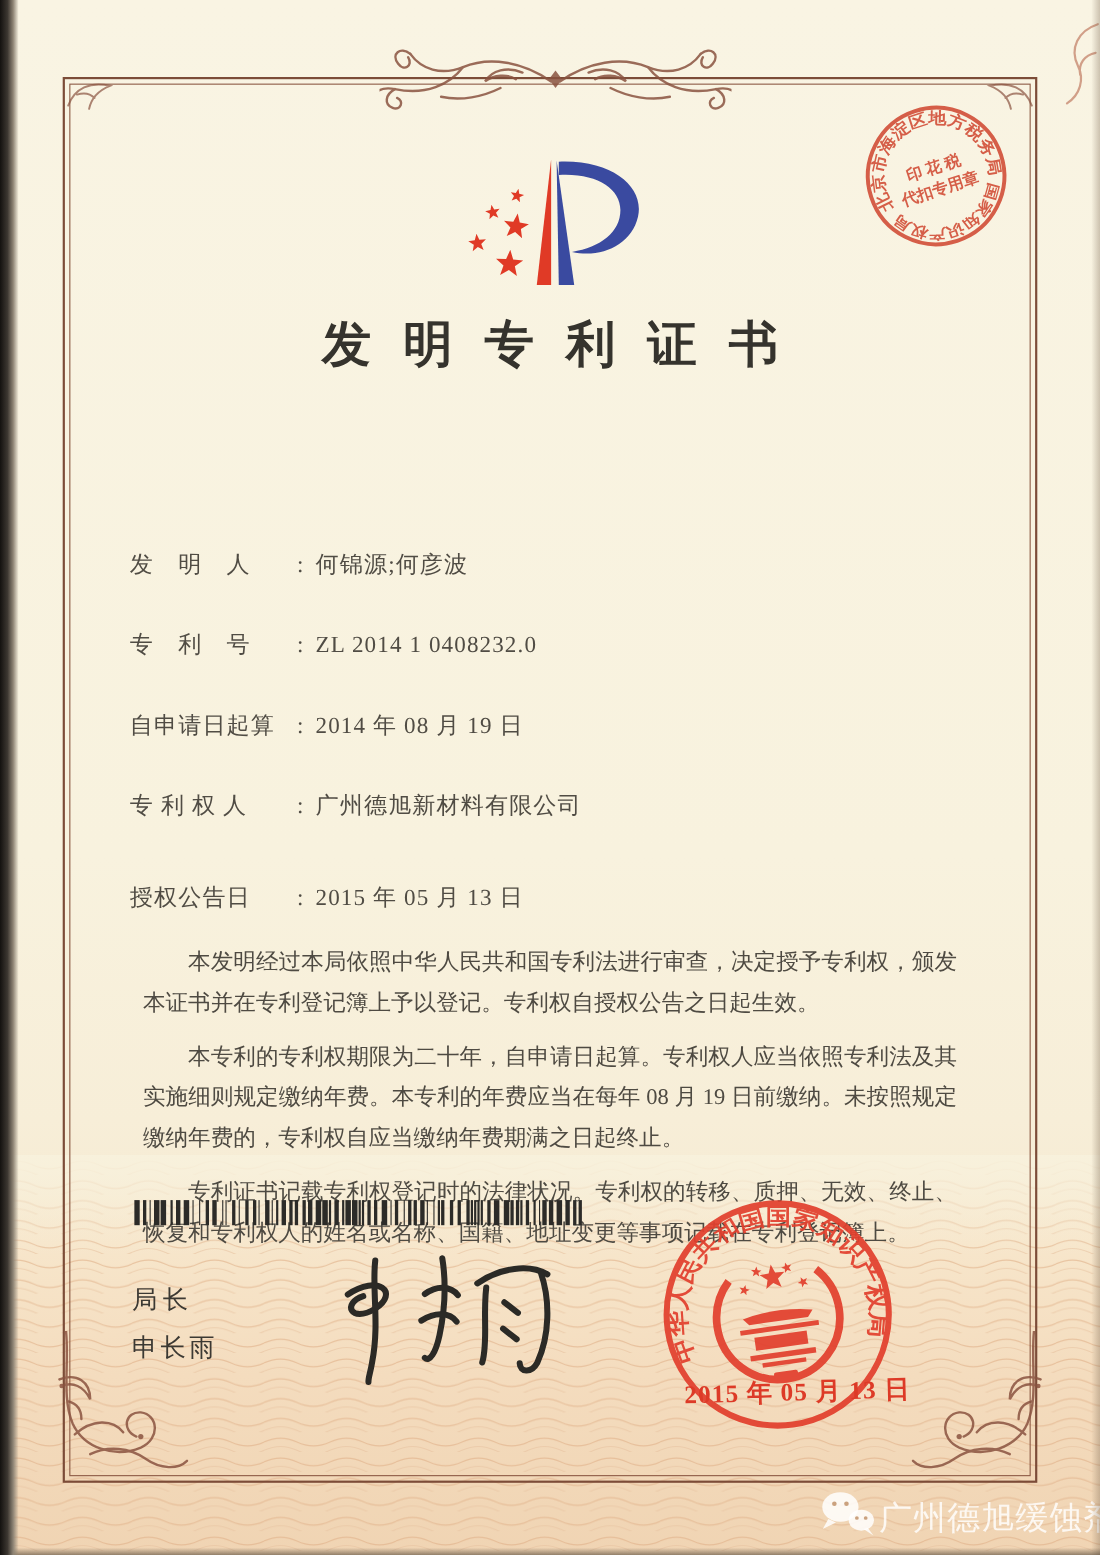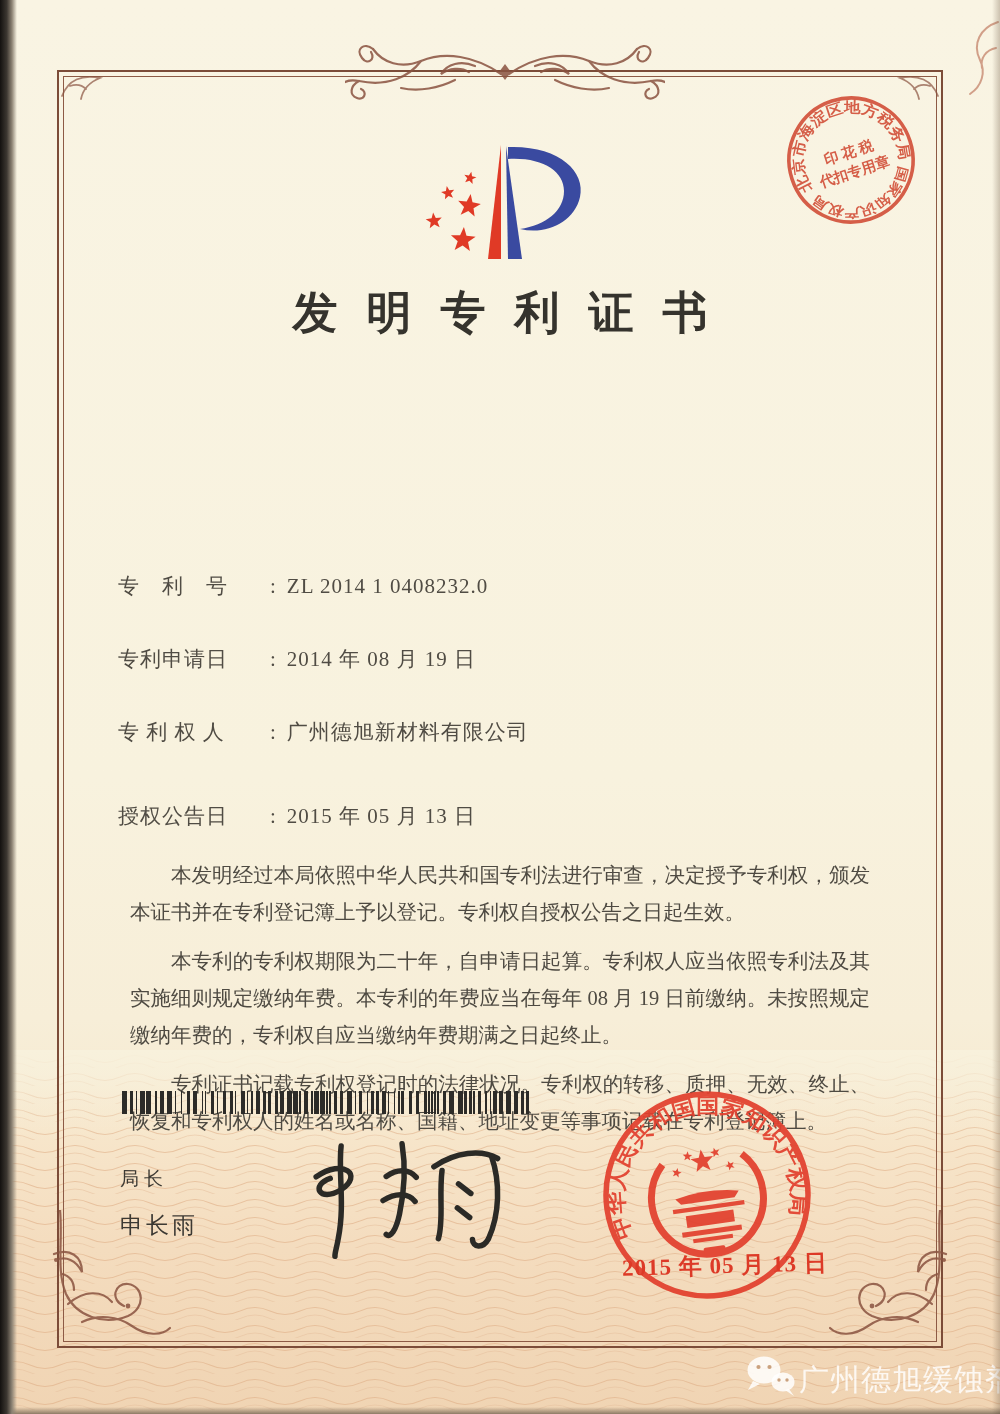--- a/index.html
+++ b/index.html
@@ -31,21 +31,21 @@
   .fcolon{margin:0 10px 0 2px;}
   
   .body-text{left:118px;top:845px;width:764px;font-size:20.5px;line-height:37px;
              text-align:justify;color:#4e4a42;}
   .body-text p{margin:12px;text-indent:2em;}
   
   .barcode{left:122px;top:1091px;width:410px;height:23px;font-size:0;white-space:nowrap;overflow:hidden;}
   .barcode i{display:inline-block;height:23px;background:#2c2b28;vertical-align:top;}
   
   .officer-role{left:120px;top:1166px;font-family:"Liberation Sans","DejaVu Sans",sans-serif;
-                font-size:19px;letter-spacing:5px;color:#3c3933;}
+                font-size:23px;letter-spacing:5px;color:#3c3933;}
   .officer-name{left:120px;top:1210px;font-family:"Liberation Sans","DejaVu Sans",sans-serif;
                 font-size:23px;letter-spacing:3px;color:#3c3933;}
   .sig-svg{left:283px;top:1136px;}
   
   .tax-stamp{left:763px;top:72px;transform:rotate(-18deg);opacity:.88;}
   .main-seal{left:598px;top:1086px;opacity:.93;}
   .seal-date{left:615px;top:1250px;width:220px;text-align:center;font-size:23px;font-weight:bold;
              color:#dd3a27;transform:rotate(-1.5deg);letter-spacing:1px;}
   
   .page-footer{left:57px;top:1317px;width:886px;text-align:center;font-size:17px;letter-spacing:2px;color:#4e4a42;}
@@ -155,25 +155,28 @@
 
     <polygon fill="#e03a26" points="63.35,38.64 64.03,43.17 68.46,44.32 64.36,46.37 64.64,50.94 61.43,47.67 57.17,49.35 59.28,45.29 56.37,41.75 60.89,42.51"></polygon>
     <polygon fill="#e03a26" points="38.78,53.11 41.29,57.36 46.18,56.71 42.91,60.41 45.04,64.86 40.51,62.90 36.93,66.29 37.40,61.38 33.07,59.03 37.89,57.96"></polygon>
     <polygon fill="#e03a26" points="62.67,61.12 64.50,69.37 72.82,70.92 65.53,75.21 66.63,83.60 60.30,77.99 52.66,81.63 56.04,73.88 50.21,67.74 58.63,68.55"></polygon>
     <polygon fill="#e03a26" points="25.11,79.55 27.79,84.91 33.77,84.54 29.49,88.74 31.69,94.32 26.37,91.55 21.75,95.36 22.74,89.45 17.69,86.23 23.61,85.35"></polygon>
     <polygon fill="#e03a26" points="55.91,94.03 58.51,102.82 67.61,103.86 60.06,109.05 61.89,118.02 54.62,112.45 46.64,116.96 49.70,108.32 42.95,102.13 52.11,102.37"></polygon>
   </svg>
 
   <div class="abs title">发明专利证书</div>
 
+  <div class="abs field" style="top:499px;">
+    <span class="flabel">发　明　人</span><span class="fcolon">:</span><span>何锦源;何彦波</span>
+  </div>
   <div class="abs field" style="top:572px;">
     <span class="flabel">专　利　号</span><span class="fcolon">:</span><span>ZL 2014 1 0408232.0</span>
   </div>
   <div class="abs field" style="top:645px;">
-    <span class="flabel">专利申请日</span><span class="fcolon">:</span><span>2014 年 08 月 19 日</span>
+    <span class="flabel">自申请日起算</span><span class="fcolon">:</span><span>2014 年 08 月 19 日</span>
   </div>
   <div class="abs field" style="top:718px;">
     <span class="flabel">专 利 权 人</span><span class="fcolon">:</span><span>广州德旭新材料有限公司</span>
   </div>
   <div class="abs field" style="top:790px;margin-top:12px;">
     <span class="flabel">授权公告日</span><span class="fcolon">:</span><span>2015 年 05 月 13 日</span>
   </div>
 
   <div class="abs body-text">
     <p>本发明经过本局依照中华人民共和国专利法进行审查，决定授予专利权，颁发本证书并在专利登记簿上予以登记。专利权自授权公告之日起生效。</p>

